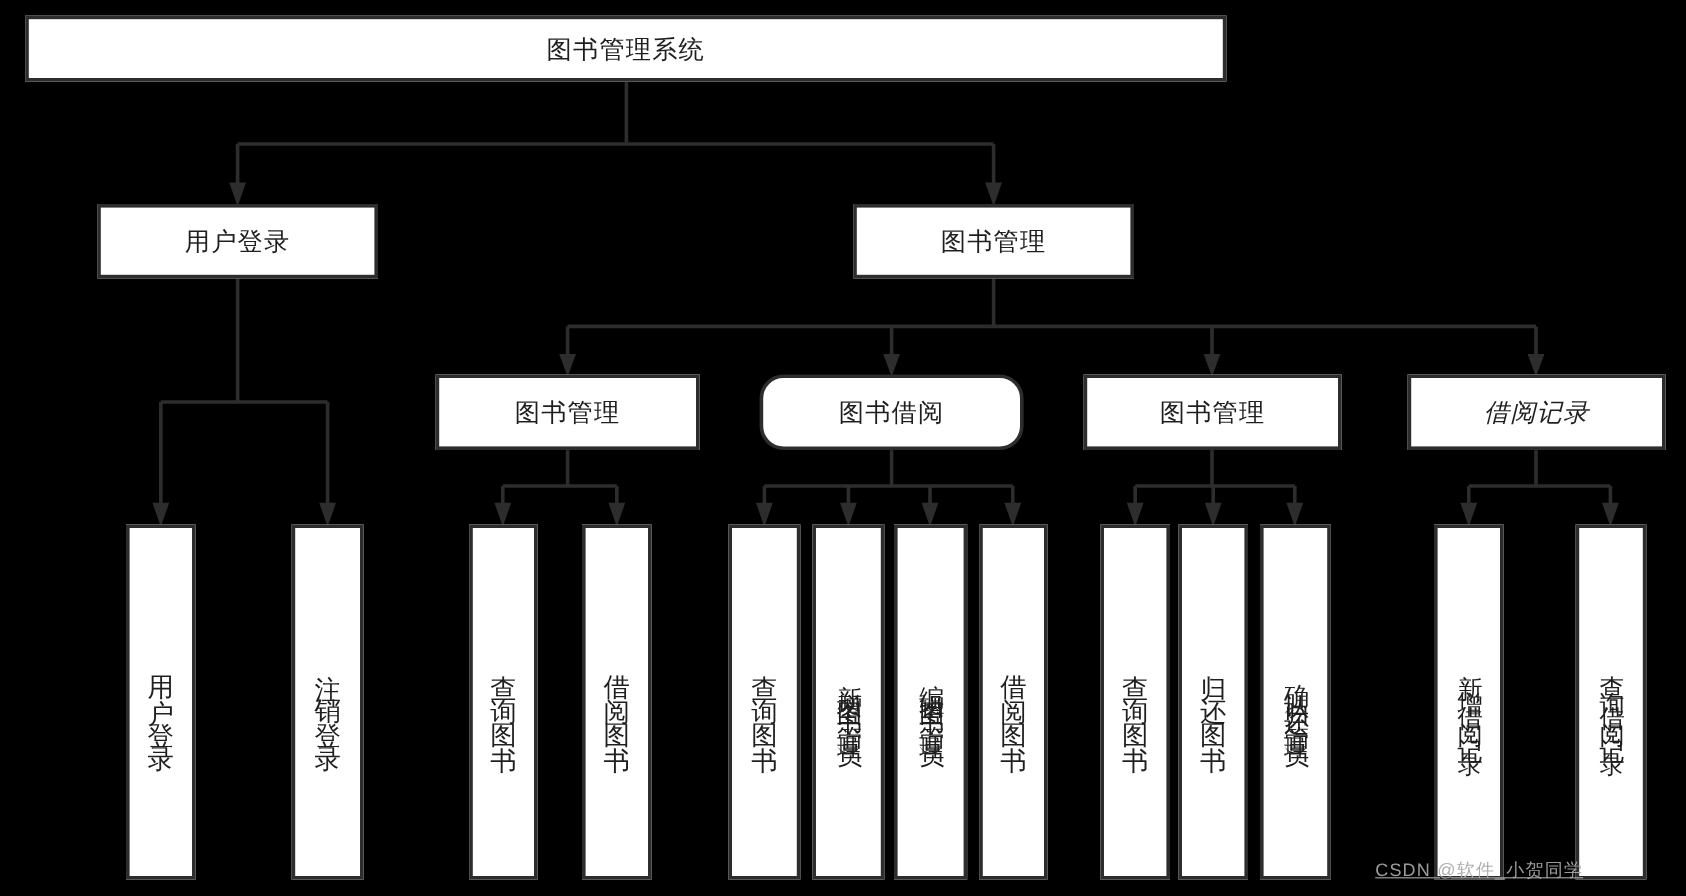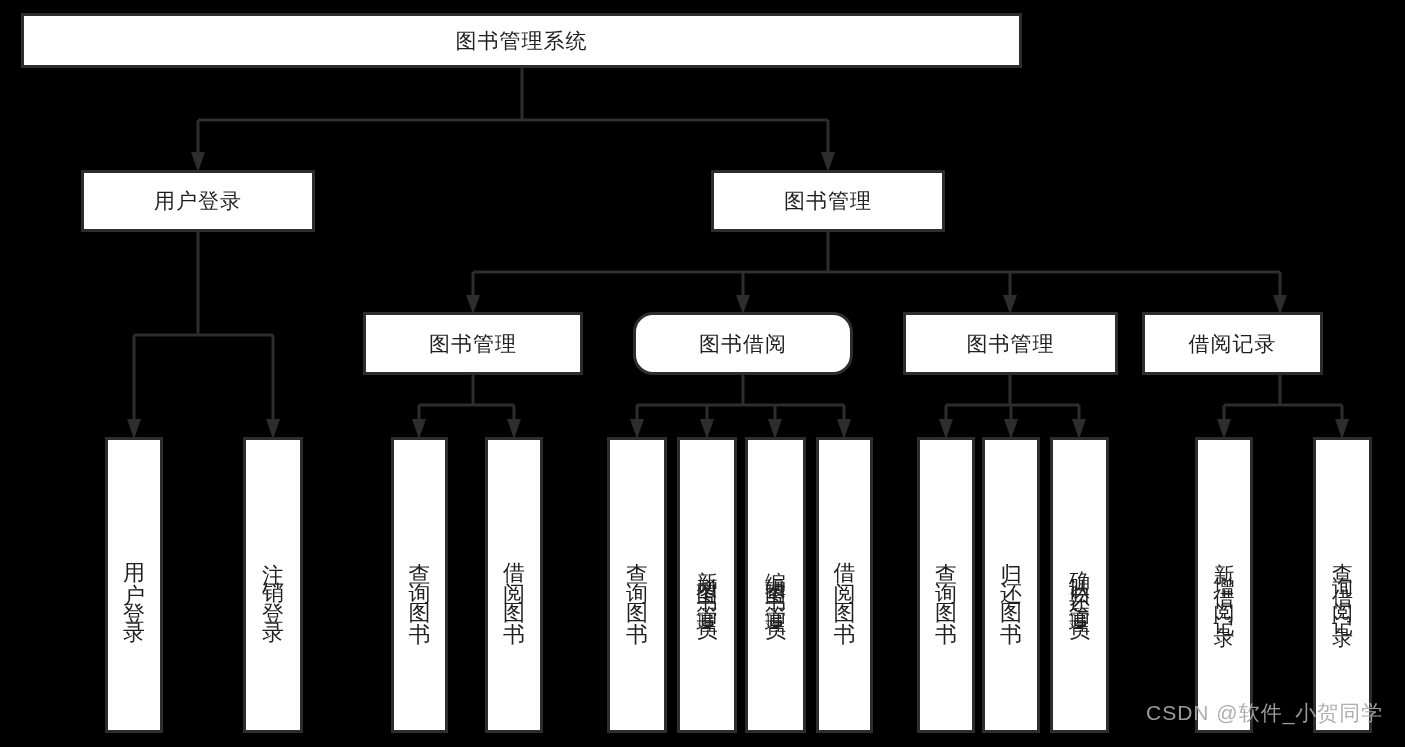--- a/index.html
+++ b/index.html
@@ -43,26 +43,27 @@
     text-orientation: mixed;
     font-size: 22px;
     box-shadow: 1px 1px 0 rgba(0,0,0,0.12);
   }
   .vbox.short { letter-spacing: 20px; }
   .vbox.mid   { letter-spacing: 13px; font-size: 21px; }
   .vbox.long  { letter-spacing: 7px;  font-size: 21px; }
   .watermark {
     position: absolute;
     left: 1146px;
-    top: 699px;
-    font-size: 21px;
+    top: 716px;
+    font-size: 15px;
     color: rgba(168,168,168,0.92);
     white-space: nowrap;
     z-index: 5;
     letter-spacing: 1px;
+    text-decoration: underline;
   }
 </style>
 </head>
 <body>
 
 <div id="stage">
 
   <svg id="connectors" viewBox="0 0 1405 747" xmlns="http://www.w3.org/2000/svg">
 
     <path fill="none" stroke="#2d2d2d" stroke-width="3" d="
@@ -88,21 +89,21 @@
   </svg>
 
   <div class="hbox" style="left:21px; top:13px; width:1001px; height:55px;">图书管理系统</div>
 
   <div class="hbox" style="left:81px; top:170px; width:234px; height:62px;">用户登录</div>
   <div class="hbox" style="left:711px; top:170px; width:234px; height:62px;">图书管理</div>
 
   <div class="hbox" style="left:363px; top:312px; width:220px; height:63px;">图书管理</div>
   <div class="hbox" style="left:633px; top:312px; width:220px; height:63px;border-radius:20px;">图书借阅</div>
   <div class="hbox" style="left:903px; top:312px; width:215px; height:63px;">图书管理</div>
-  <div class="hbox" style="left:1142px; top:312px; width:181px; height:63px;">借阅记录</div>
+  <div class="hbox" style="left:1173px; top:312px; width:215px; height:63px;font-style:italic;">借阅记录</div>
 
   <div class="vbox short" style="left:105px; width:58px;">用户登录</div>
   <div class="vbox short" style="left:243px; width:60px;">注销登录</div>
 
   <div class="vbox short" style="left:391px; width:57px;">查询图书</div>
   <div class="vbox short" style="left:485px; width:58px;">借阅图书</div>
 
   <div class="vbox short" style="left:607px; width:60px;">查询图书</div>
   <div class="vbox long" style="left:677px; width:60px;">新增图书（管理员）</div>
   <div class="vbox long" style="left:745px; width:61px;">编辑图书（管理员）</div>

